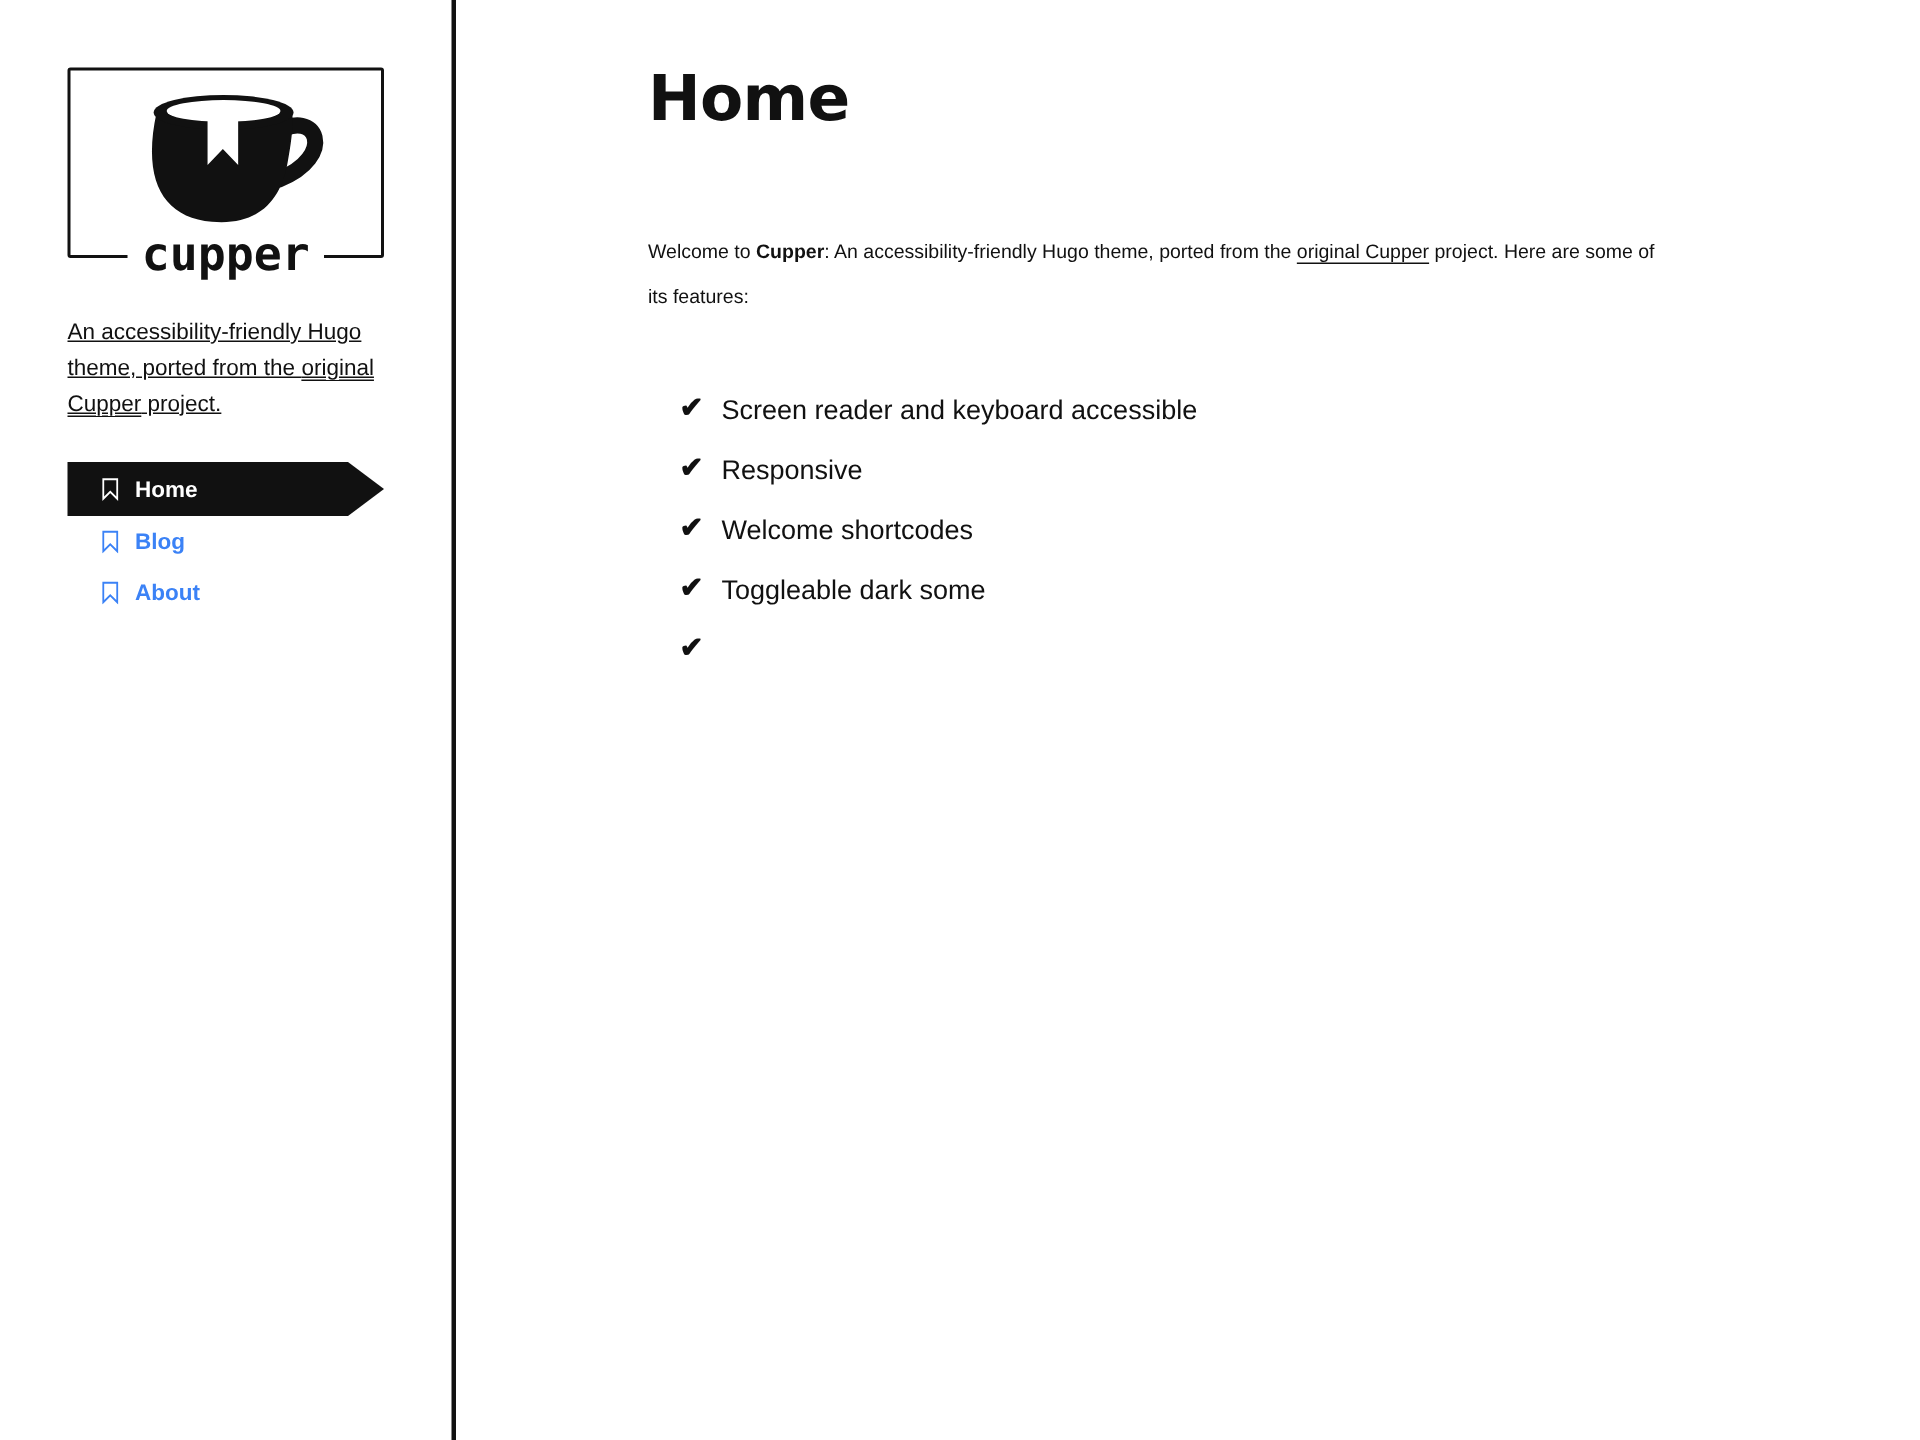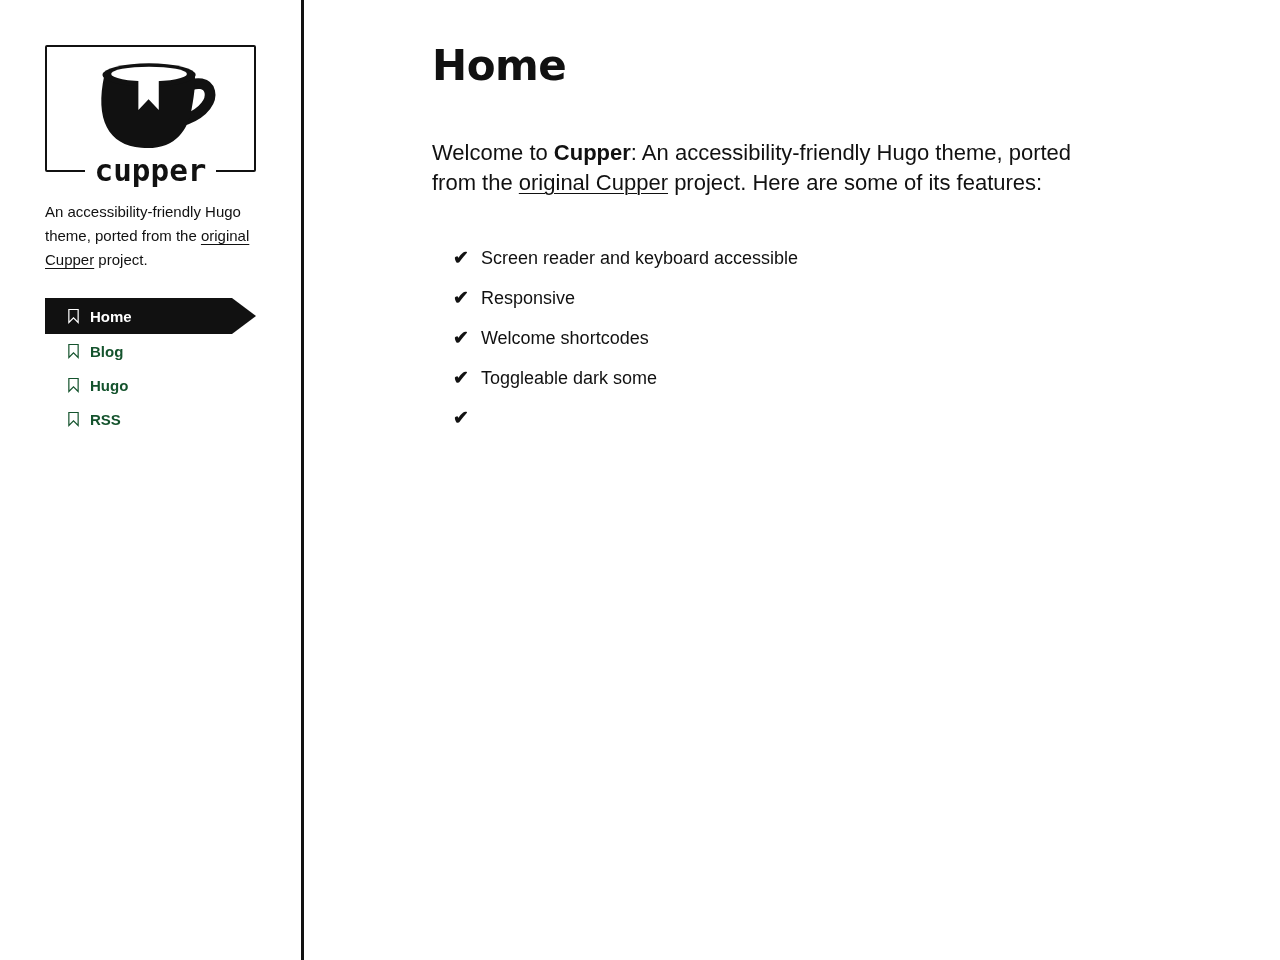--- a/index.html
+++ b/index.html
@@ -46,40 +46,41 @@
     background: #ffffff;
     padding: 0 10px;
     font-family: "DejaVu Sans Mono", monospace;
     font-weight: bold;
     font-size: 31px;
     line-height: 1;
     white-space: nowrap;
   }
 
   .tagline {
-    margin-top: 28px;
+    margin-top: 38px;
     width: 210px;
     font-size: 15px;
     line-height: 24px;
+    text-decoration: underline;
   }
   a.text-link {
     color: #111111;
     text-decoration: underline;
     text-decoration-thickness: 1px;
     text-underline-offset: 3px;
   }
 
   .nav { margin-top: 26px; list-style: none; }
   .nav a {
     display: flex;
     align-items: center;
     gap: 10px;
     height: 34px;
     padding-left: 22px;
-    color: #14532d;
+    color: #3b82f6;
     text-decoration: none;
     font-weight: bold;
     font-size: 15px;
   }
   .nav li.active a {
     position: relative;
     height: 36px;
     width: 187px;
     background: #111111;
     color: #ffffff;
@@ -99,23 +100,23 @@
   
   .main { flex: 1; padding: 43px 40px 0 128px; }
   .page-title {
     font-family: "DejaVu Sans", sans-serif;
     font-weight: bold;
     font-size: 42px;
     line-height: 46px;
     letter-spacing: -0.5px;
   }
   .intro {
-    margin-top: 49px;
+    margin-top: 64px;
     max-width: 672px;
-    font-size: 22px;
+    font-size: 13px;
     line-height: 30px;
   }
   .features {
     margin-top: 40px;
     margin-left: 21px;
     list-style: none;
   }
   .features li {
     display: flex;
     align-items: center;
@@ -167,29 +168,21 @@
                 <path d="M2 1.5 H12 V15.5 L7 10.5 L2 15.5 Z" fill="none" stroke="currentColor" stroke-width="1.3"></path>
               </svg>
               <span>Blog</span>
             </a>
           </li>
           <li>
             <a href="#">
               <svg class="bookmark" viewBox="0 0 14 17" aria-hidden="true">
                 <path d="M2 1.5 H12 V15.5 L7 10.5 L2 15.5 Z" fill="none" stroke="currentColor" stroke-width="1.3"></path>
               </svg>
-              <span>Hugo</span>
-            </a>
-          </li>
-          <li>
-            <a href="#">
-              <svg class="bookmark" viewBox="0 0 14 17" aria-hidden="true">
-                <path d="M2 1.5 H12 V15.5 L7 10.5 L2 15.5 Z" fill="none" stroke="currentColor" stroke-width="1.3"></path>
-              </svg>
-              <span>RSS</span>
+              <span>About</span>
             </a>
           </li>
         </ul>
       </nav>
 
     </div>
   </aside>
 
   <main class="main">
     <h1 class="page-title">Home</h1>

